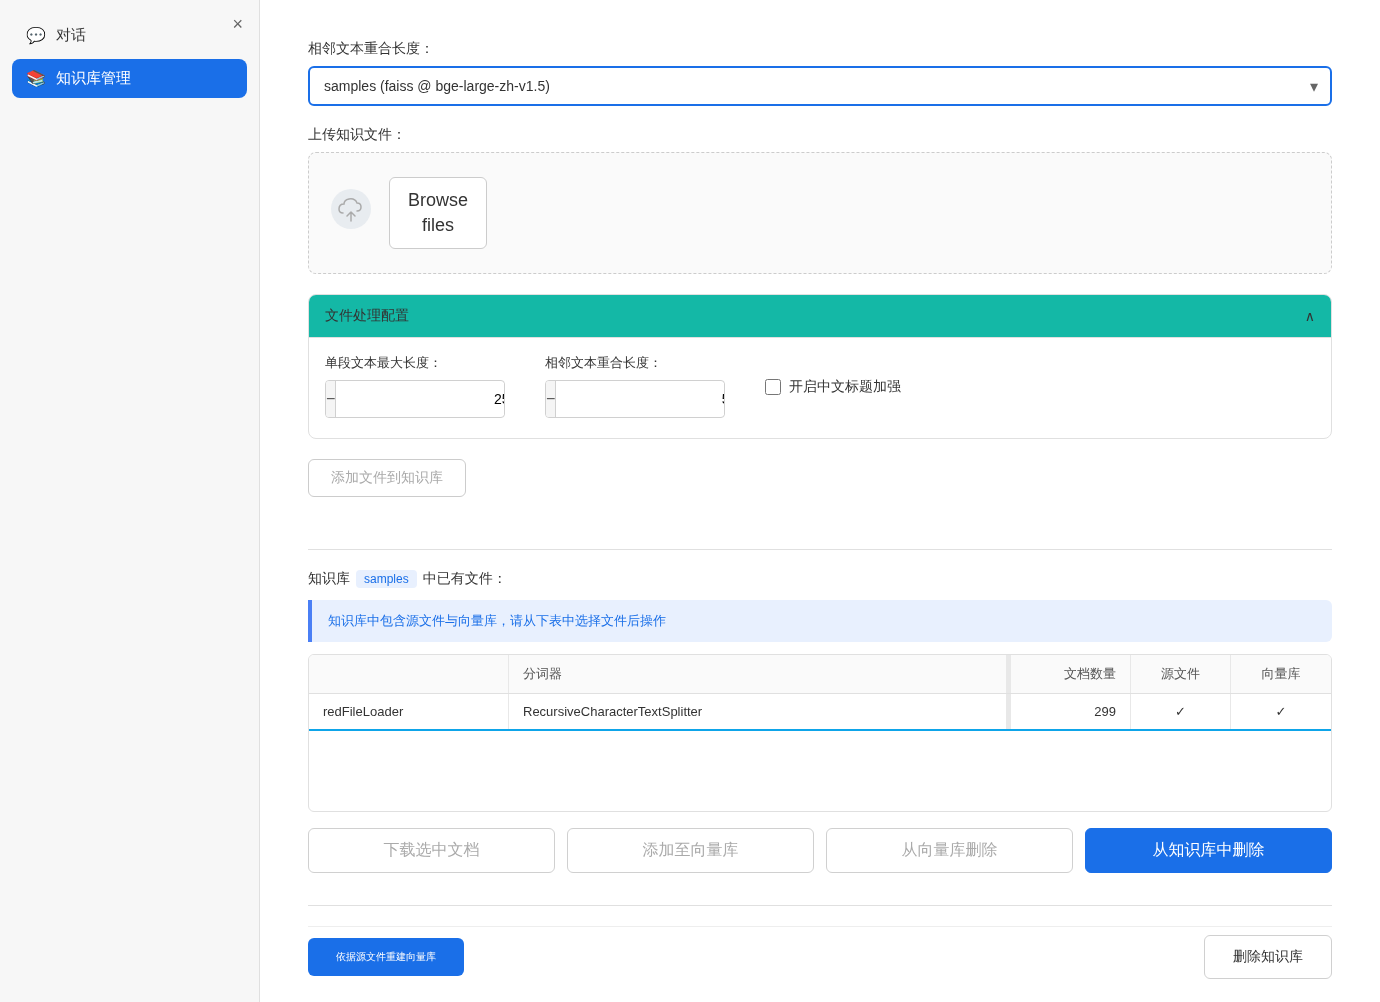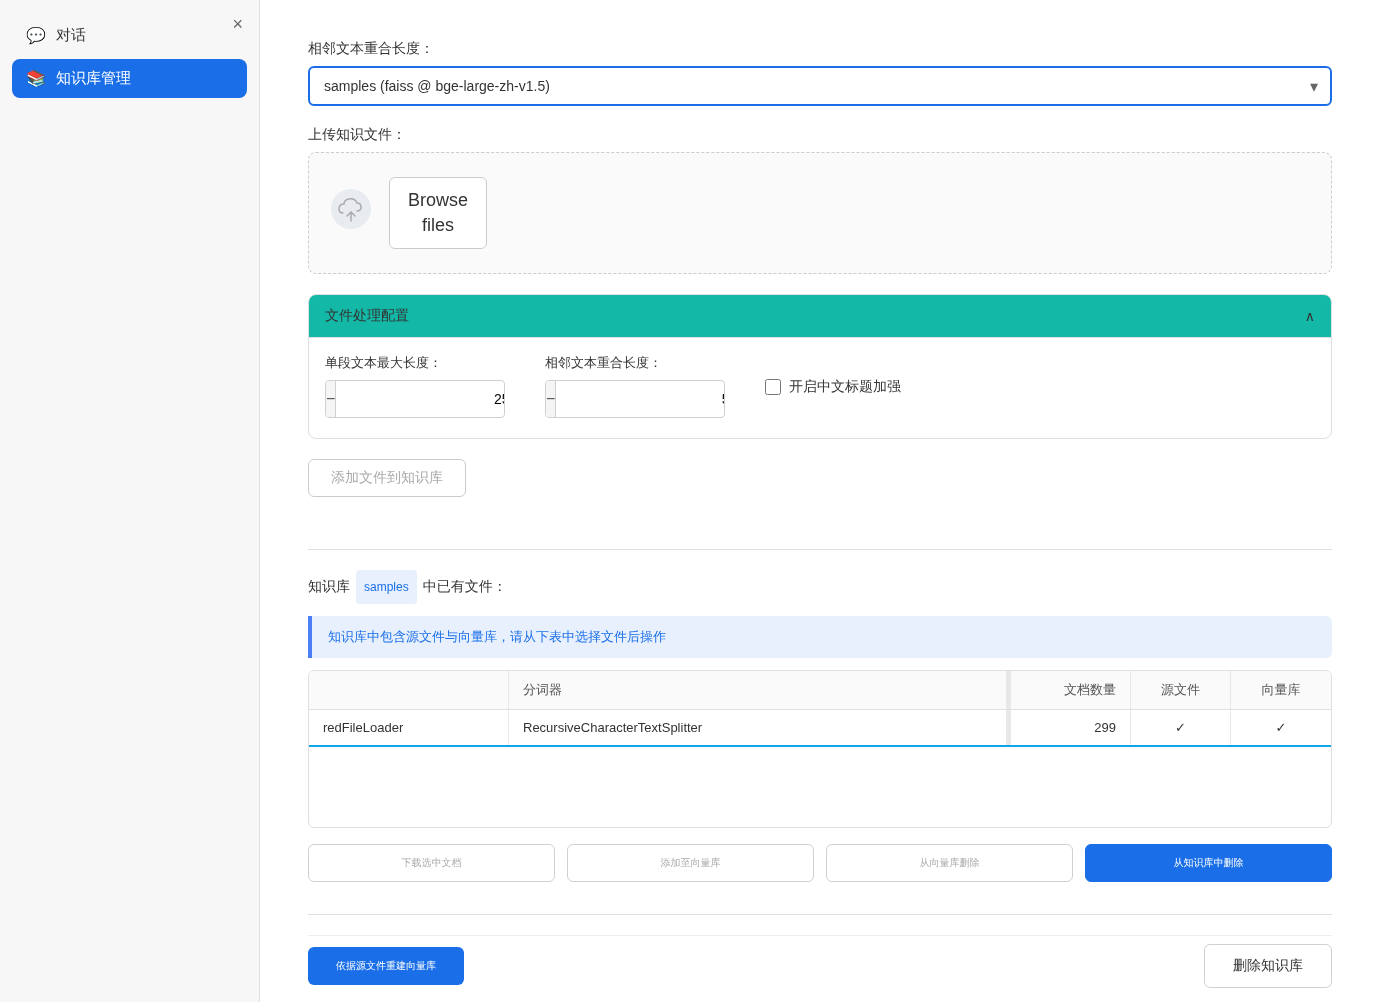--- a/index.html
+++ b/index.html
@@ -281,21 +281,21 @@
       color: #333;
       margin-bottom: 12px;
       display: flex;
       align-items: center;
       gap: 6px;
     }
     .kb-name-badge {
       background: #e8f0fe;
       color: #1a6fe8;
       font-size: 12px;
-      padding: 10px 8px;
+      padding: 2px 8px;
       border-radius: 4px;
       font-weight: 500;
     }
     .info-banner {
       background: #e8f0fe;
       border-left: 4px solid #4a7ff5;
       padding: 12px 16px;
       font-size: 13px;
       color: #1a6fe8;
       border-radius: 0 6px 6px 0;
@@ -356,21 +356,21 @@
       display: flex;
       gap: 12px;
       margin-bottom: 32px;
     }
     .action-btn {
       flex: 1;
       padding: 11px 12px;
       border: 1.5px solid #d0d0d0;
       border-radius: 6px;
       background: #fff;
-      font-size: 10px;
+      font-size: 16px;
       color: #aaa;
       cursor: not-allowed;
       text-align: center;
     }
     .action-btn.danger {
       background: #1a6fe8;
       border-color: #1a6fe8;
       color: #fff;
       cursor: pointer;
     }

